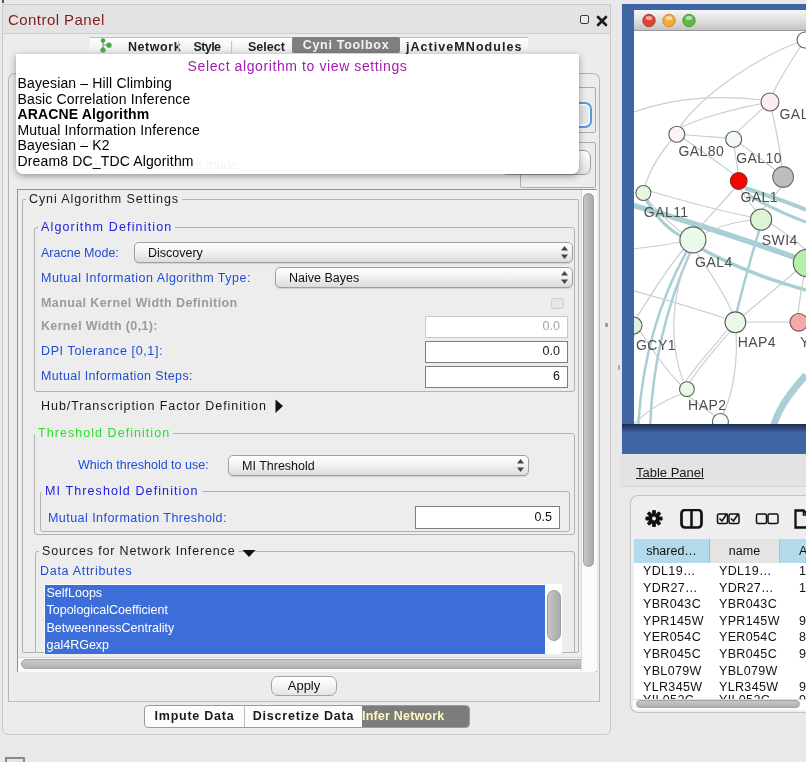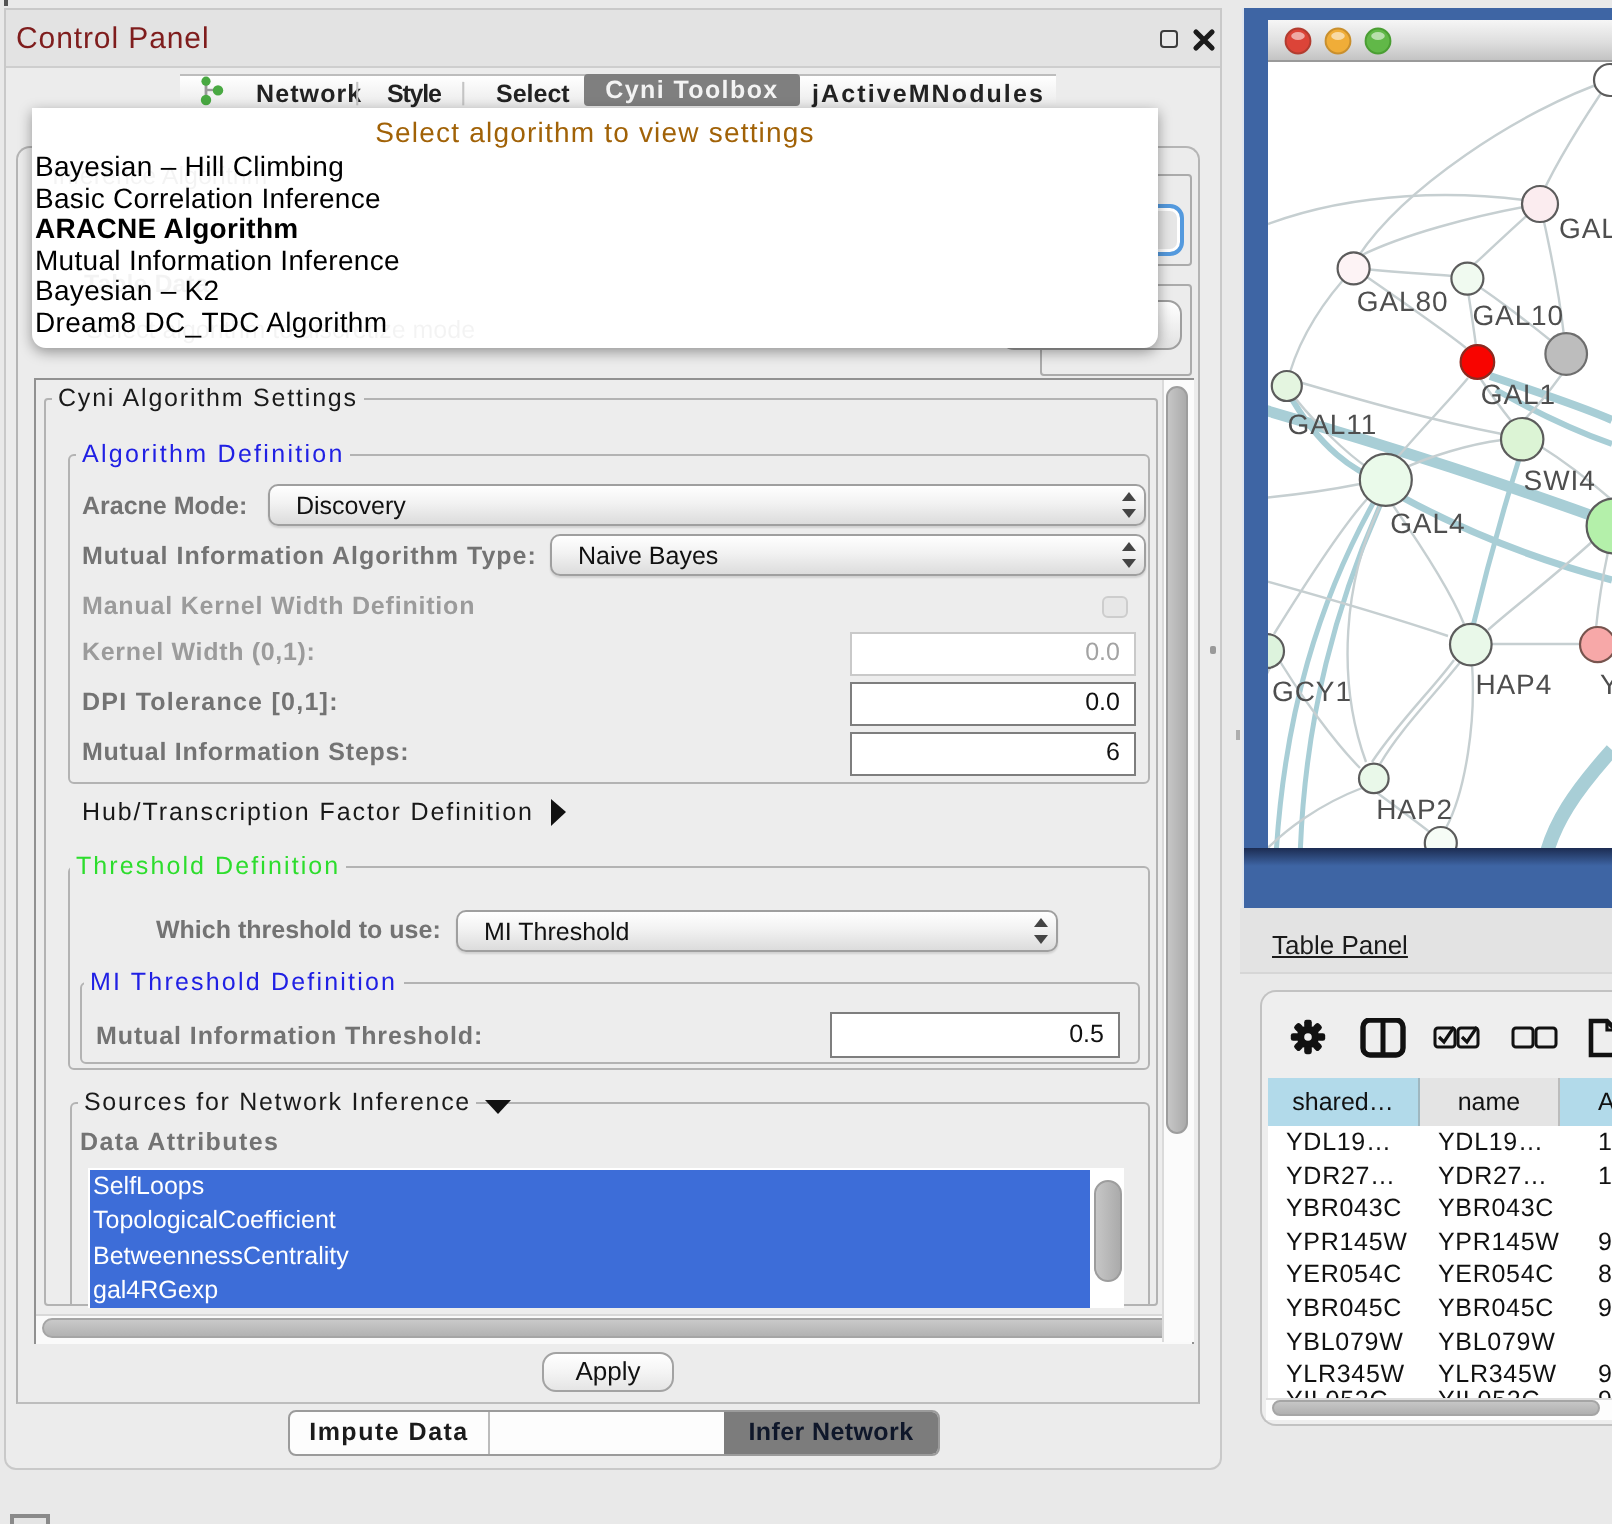--- a/index.html
+++ b/index.html
@@ -1,20 +1,20 @@
 <!DOCTYPE html>
 <html><head>
 <meta charset="utf-8">
 <style>
 html,body{margin:0;padding:0;}
 body{width:806px;height:762px;background:#e9e9e9;font-family:"Liberation Sans",sans-serif;position:relative;overflow:hidden;}
 .abs{position:absolute;}
 .bold{font-weight:bold;}
 .graylbl{color:#9b9b9b;font-weight:bold;}
-.lbl{font-weight:bold;color:#737373;}
+.lbl{font-weight:normal;color:#1d4ed8;}
 .field{position:absolute;background:#fff;text-align:right;font-size:12.5px;color:#111;}
 .combo{position:absolute;border:1px solid #9f9f9f;border-radius:5px;background:linear-gradient(#ffffff,#f2f2f2 45%,#dcdcdc);box-shadow:0 1px 1px rgba(0,0,0,0.12);}
 .combo .ct{position:absolute;left:13px;top:2.5px;font-size:12.5px;color:#111;}
 .arr{position:absolute;right:4px;width:8px;color:#333;}
 .grp{position:absolute;border:1px solid #b3b3b3;border-radius:3px;}
 .grplbl{position:absolute;background:#ededed;padding:0 3px;font-size:12.5px;line-height:13px;}
 </style>
 </head>
 <body>
 
@@ -131,32 +131,33 @@
 <div class="abs" style="left:18px;top:657px;width:578px;height:14px;background:#fafafa;border-top:1px solid #d8d8d8;"></div>
 <div class="abs" style="left:21px;top:659px;width:571px;height:10px;background:linear-gradient(#c9c9c9,#b2b2b2);border:1px solid #a5a5a5;border-radius:5.5px;box-sizing:border-box;"></div>
 
 <div class="abs" style="left:581px;top:190px;width:15px;height:481px;background:#fbfbfb;border-left:1px solid #dadada;"></div>
 <div class="abs" style="left:582.5px;top:193px;width:11px;height:374px;background:linear-gradient(90deg,#c6c6c6,#ababab);border:1px solid #9d9d9d;border-radius:6px;box-sizing:border-box;"></div>
 
 <div class="abs" style="left:271px;top:676px;width:66px;height:20px;background:linear-gradient(#ffffff,#f4f4f4 50%,#e5e5e5);border:1px solid #a3a3a3;border-radius:7px;box-sizing:border-box;text-align:center;font-size:13px;color:#111;line-height:18px;">Apply</div>
 
 <div class="abs" style="left:144px;top:705px;width:326px;height:23px;background:#fdfdfd;border:1px solid #9b9b9b;border-radius:4px;box-sizing:border-box;font-size:12.5px;font-weight:bold;color:#1b1b1b;">
   <div class="abs" style="left:0;top:0;width:99px;height:21px;text-align:center;line-height:21px;border-right:1px solid #bcbcbc;letter-spacing:0.75px;">Impute Data</div>
-  <div class="abs" style="left:217px;top:0;width:107px;height:21px;background:#7c7c7c;border-radius:0 3px 3px 0;color:#0f172a;text-align:center;line-height:21px;letter-spacing:0.2px;">Infer Network</div>
+  <div class="abs" style="left:100px;top:0;width:117px;height:21px;text-align:center;line-height:21px;letter-spacing:0.8px;">Discretize Data</div>
+  <div class="abs" style="left:217px;top:0;width:107px;height:21px;background:#7c7c7c;border-radius:0 3px 3px 0;color:#fef9c3;line-height:21px;letter-spacing:0.2px;">Infer Network</div>
 </div>
 
 <div class="abs" style="left:5px;top:757px;width:16px;height:10px;border:2px solid #8a8a8a;background:#e4e4e4;"></div>
 
 <div class="abs" style="left:2px;top:0;width:2px;height:3px;background:#555;"></div>
 
 <div class="abs" style="left:16px;top:54px;width:563px;height:120px;background:#ffffff;border-radius:0 0 7px 7px;box-shadow:0 2px 7px rgba(0,0,0,0.38);"></div>
 <div class="abs" style="left:26px;top:81px;font-size:12.5px;color:#000;opacity:0.045;">Inference Algorithm</div>
 <div class="abs" style="left:42px;top:135px;font-size:12.5px;font-weight:bold;color:#000;opacity:0.045;">Table Data</div>
 <div class="abs" style="left:43px;top:158px;font-size:12.5px;color:#000;opacity:0.045;">Select algorithm to discretize mode</div>
-<div class="abs" style="left:16px;top:58px;width:563px;text-align:center;font-size:14px;letter-spacing:0.6px;color:#a16207;">Select algorithm to view settings</div>
+<div class="abs" style="left:16px;top:58px;width:563px;text-align:center;font-size:14px;letter-spacing:0.6px;color:#a21caf;">Select algorithm to view settings</div>
 <div class="abs" style="left:17.5px;top:76px;font-size:14px;color:#000;line-height:15.6px;letter-spacing:0.15px;">
 Bayesian – Hill Climbing<br>
 Basic Correlation Inference<br>
 <span class="bold">ARACNE Algorithm</span><br>
 Mutual Information Inference<br>
 Bayesian – K2<br>
 Dream8 DC_TDC Algorithm
 </div>
 
 <div class="abs" style="left:621px;top:4px;width:185px;height:450px;background:#3e65a4;border-left:1px solid #dfe5ef;box-sizing:border-box;"></div>

